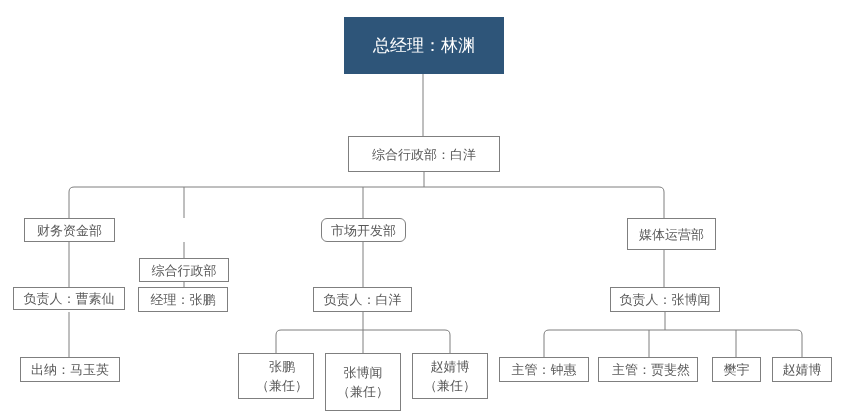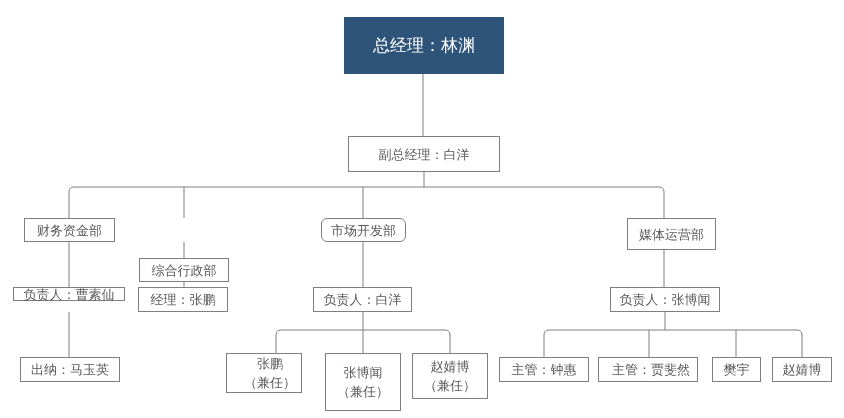--- a/index.html
+++ b/index.html
@@ -47,54 +47,54 @@
     <path d="M544 357 V335 Q544 330 549 330 H797 Q802 330 802 335 V357"></path>
     <path d="M649 330 V357"></path>
     <path d="M736 330 V357"></path>
   </svg>
 
   <div class="node root" style="left:344px;top:17px;width:160px;height:57px;">
     <span>总经理：林渊</span>
   </div>
 
   <div class="node" style="left:348px;top:136px;width:152px;height:36px;">
-    <span>副总经理：白洋</span>
+    <span>综合行政部：白洋</span>
   </div>
 
   <div class="node" style="left:24px;top:218px;width:91px;height:24px;">
     <span>财务资金部</span>
   </div>
   <div class="node" style="left:139px;top:218px;width:90px;height:24px;margin-top:40px;">
     <span>综合行政部</span>
   </div>
   <div class="node" style="left:321px;top:218px;width:85px;height:24px;border-radius:6px;">
     <span>市场开发部</span>
   </div>
   <div class="node" style="left:620px;top:218px;width:89px;height:32px;margin-left:7px;">
     <span>媒体运营部</span>
   </div>
 
-  <div class="node" style="left:13px;top:287px;width:112px;height:14px;">
+  <div class="node" style="left:13px;top:287px;width:112px;height:23px;">
     <span>负责人：曹素仙</span>
   </div>
   <div class="node" style="left:138px;top:287px;width:90px;height:25px;">
     <span>经理：张鹏</span>
   </div>
   <div class="node" style="left:313px;top:287px;width:99px;height:25px;">
     <span>负责人：白洋</span>
   </div>
   <div class="node" style="left:610px;top:287px;width:110px;height:25px;">
     <span>负责人：张博闻</span>
   </div>
 
   <div class="node" style="left:20px;top:357px;width:100px;height:25px;">
     <span>出纳：马玉英</span>
   </div>
 
-  <div class="node" style="left:226px;top:353px;width:76px;height:40px;padding-left:12px;">
+  <div class="node" style="left:238px;top:353px;width:76px;height:46px;padding-left:12px;">
     <span>张鹏</span>
     <span>（兼任）</span>
   </div>
   <div class="node" style="left:325px;top:353px;width:76px;height:58px;">
     <span>张博闻</span>
     <span>（兼任）</span>
   </div>
   <div class="node" style="left:412px;top:353px;width:76px;height:46px;">
     <span>赵婧博</span>
     <span>（兼任）</span>

